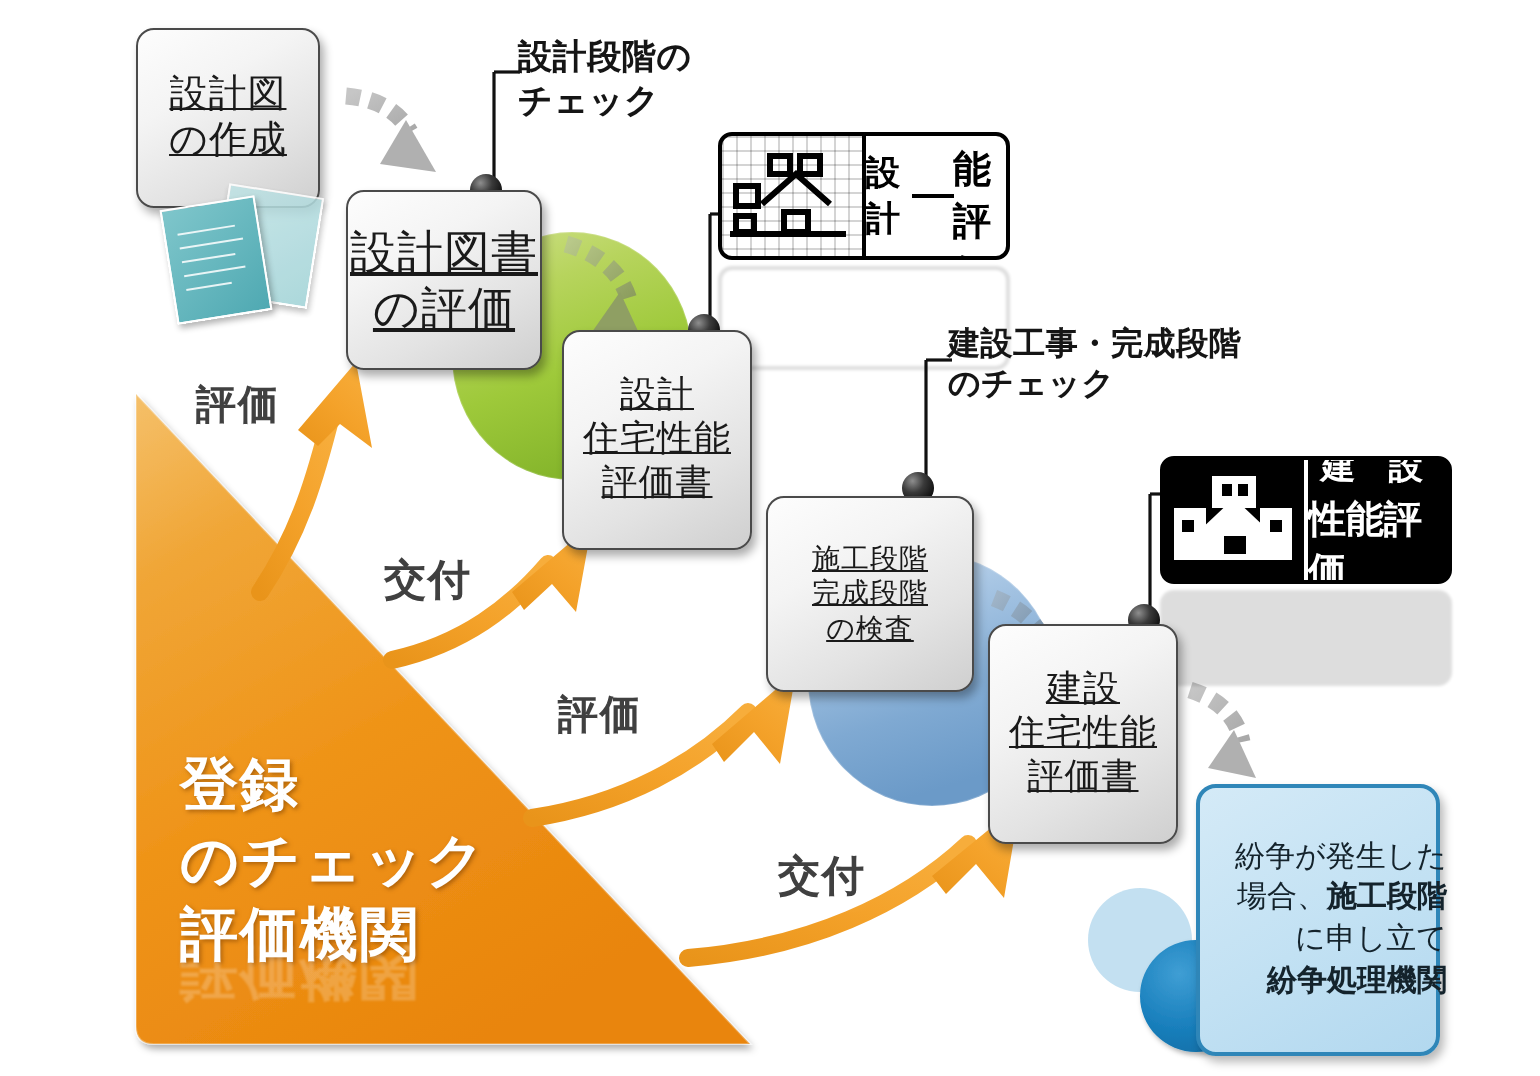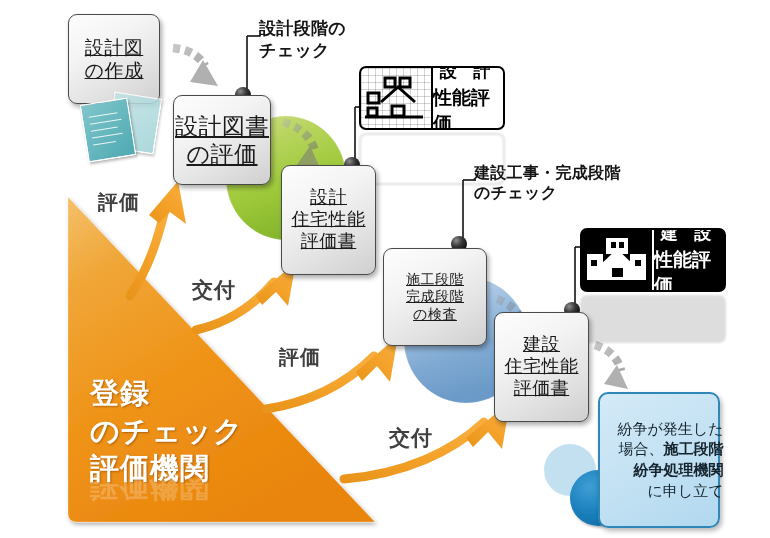--- a/index.html
+++ b/index.html
@@ -117,21 +117,21 @@
     width:50%;
     background-image:
       linear-gradient(to right,rgba(0,0,0,.17) 1px,transparent 1px),
       linear-gradient(to bottom,rgba(0,0,0,.17) 1px,transparent 1px);
     background-size:7px 7px;
     position:relative;
   }
   .badge.light .bright{
     width:50%;
     border-left:2.5px solid #000;
-    display:flex;flex-direction:column;
+    display:flex;flex-direction:row;
     align-items:center;justify-content:center;
     color:#000;
   }
   .badge.light .bright .top{letter-spacing:6px;font-weight:bold;}
   .badge.light .bright .rule{height:2.5px;background:#000;width:84%;margin:1px 0 1px;}
   .badge.light .bright .bot{font-weight:bold;letter-spacing:0px;}
 
   
   .badge.dark .bframe{
     border:2.5px solid #000;
@@ -447,18 +447,18 @@
     </div>
   </div>
   <div class="badge-reflect" style="left:580px;top:295px;width:146px;height:48px;">
     <div style="width:100%;height:100%;background:#000;border-radius:7px;"></div>
   </div>
 
   <div class="bluebox" style="left:598px;top:392px;width:122px;height:136px;font-size:15px;padding-left:32px;">
     <div>
       <span class="ln">紛争が発生した</span>
       <span class="ln"><span>場合、</span><span class="em">施工段階</span></span>
+      <span class="ln">に申し立て</span>
       <span class="ln em">紛争処理機関</span>
-      <span class="ln">に申し立て</span>
     </div>
   </div>
 
 </div>
 
 </body></html>

